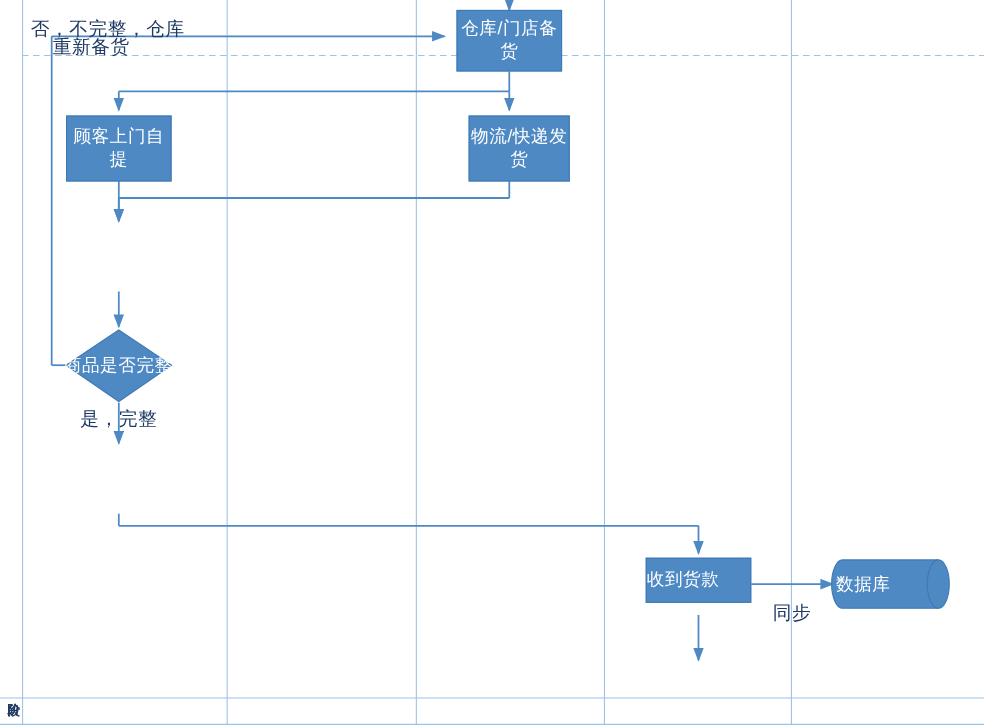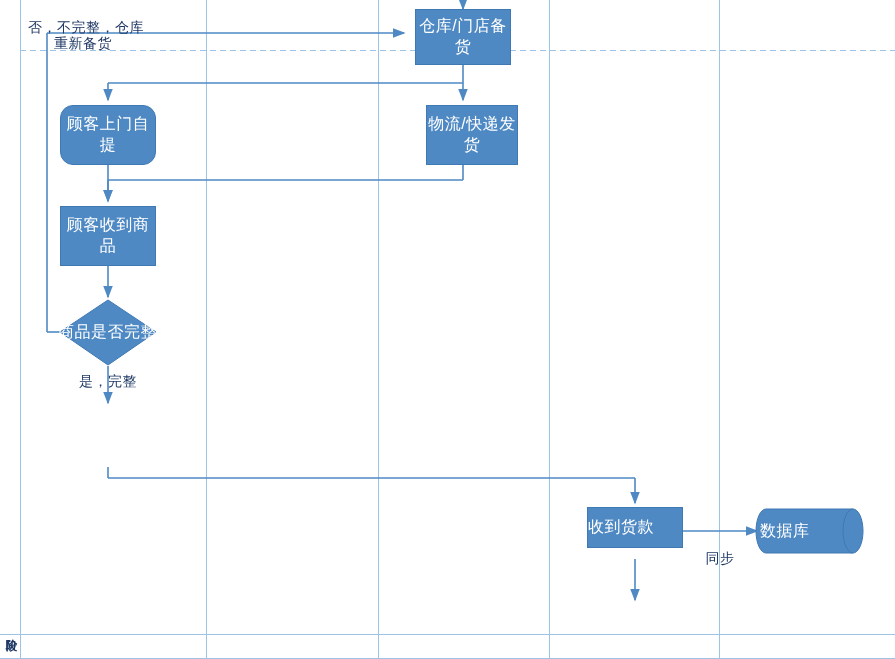--- a/index.html
+++ b/index.html
@@ -50,21 +50,21 @@
     color: #ffffff;
   }
   .node.db-label {
     background: transparent;
     border: none;
     color: #ffffff;
   }
   .edge-label {
     position: absolute;
     color: #1f3864;
-    font-size: 14px;
+    font-size: 17px;
     letter-spacing: 0.5px;
     white-space: pre;
     line-height: 16px;
     text-align: center;
   }
   .swimlane-title {
     position: absolute;
     color: #1f3864;
     font-size: 11.5px;
     font-weight: bold;
@@ -142,31 +142,28 @@
     <g>
       <path d="M766,509 L853,509 A10,22 0 0 1 853,553 L766,553 A10,22 0 0 1 766,509 Z" fill="#4e89c4" stroke="#3f79b4" stroke-width="1"></path>
       <path d="M853,509 A10,22 0 0 0 853,553" fill="none" stroke="#3f79b4" stroke-width="1"></path>
     </g>
   </svg>
 
   <div class="node rect" style="left:415px; top:9px; width:96px; height:56px;">
     <span>仓库/门店备货</span>
   </div>
 
-  <div class="node rect" style="left:60px; top:105px; width:96px; height:60px;border-radius:13px;">
+  <div class="node rect" style="left:60px; top:105px; width:96px; height:60px;">
     <span>顾客上门自提</span>
   </div>
 
   <div class="node rect" style="left:426px; top:105px; width:92px; height:60px;">
     <span>物流/快递发货</span>
   </div>
 
-  <div class="node rect" style="left:60px; top:206px; width:96px; height:60px;">
-    <span>顾客收到商品</span>
-  </div>
 
   <div class="node diamond-label" style="left:58px; top:322px; width:100px; height:20px;">
     <span>商品是否完整</span>
   </div>
 
 
   <div class="node rect" style="left:587px; top:507px; width:96px; height:41px;">
     <span>收到货款</span>
   </div>
 

